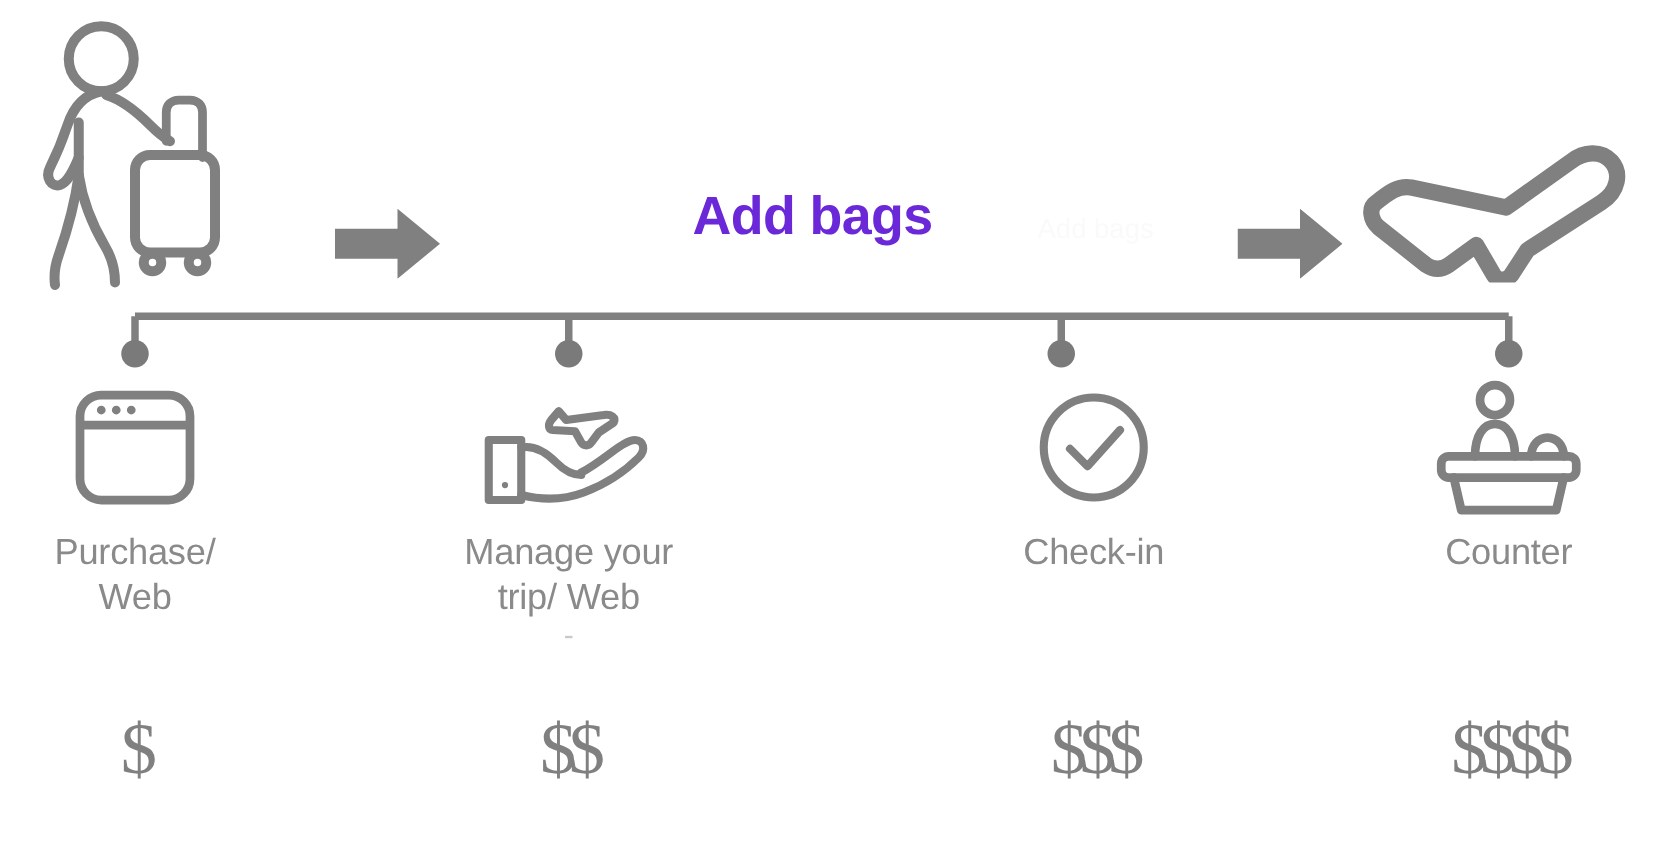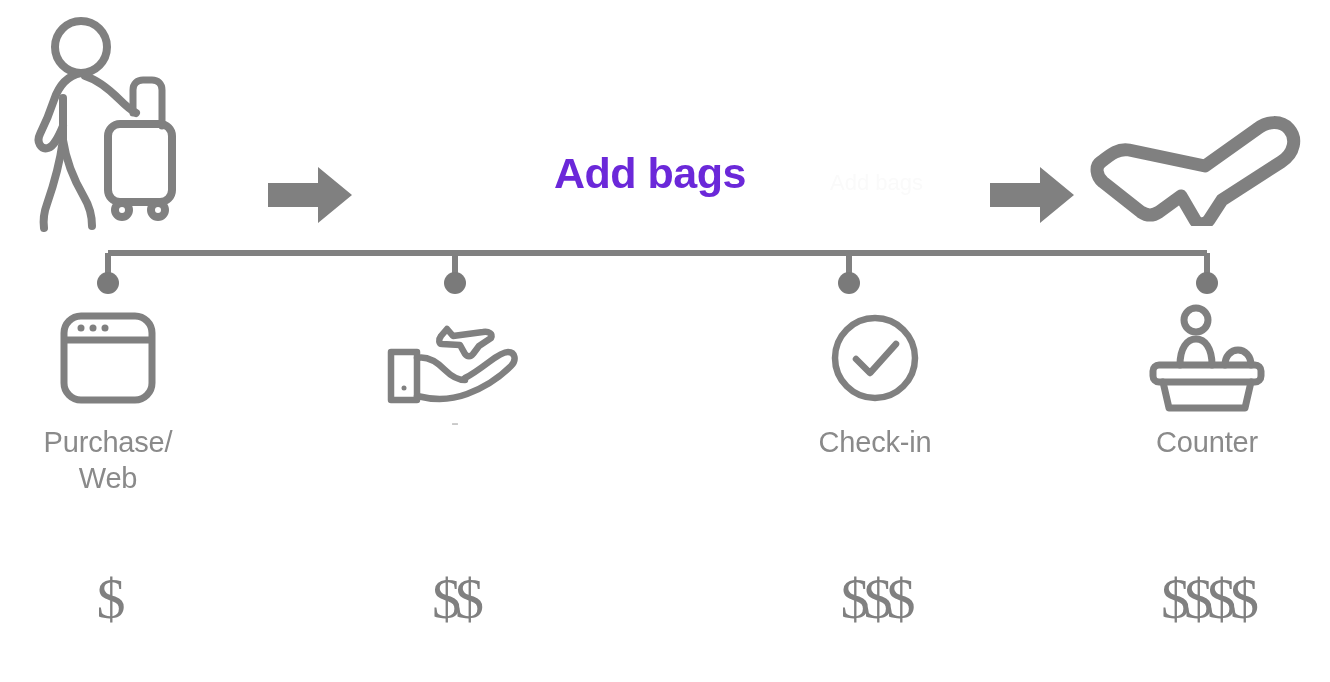--- a/index.html
+++ b/index.html
@@ -225,20 +225,22 @@
                  C86 49 82 49 80 46 L75 37 L57 36 C54 36 53 32 56 28 Z"></path>
 
         <rect x="6" y="44" width="26" height="48"></rect>
         <circle cx="19" cy="80" r="2.5" fill="#808080" stroke="none"></circle>
 
         <path d="M32 50 C 42 48 52 54 60 62 C 66 68 72 72 80 72"></path>
         <path d="M32 88 C 48 92 66 92 82 86 C 98 80 114 70 126 58 C 132 52 130 44 123 44
                  C 118 44 112 48 104 54 C 96 60 88 66 80 70"></path>
       </svg>
     </div>
+    <div class="col-label">Manage your
+trip/ Web</div>
     <div class="col-sublabel">-</div>
   </div>
   <div class="col-cost c1">$$</div>
 
   <div class="col c2">
     <div class="col-icon">
       <svg viewBox="0 0 92 92" width="92" height="92" fill="none" stroke="#808080" stroke-width="6.5" stroke-linecap="round" stroke-linejoin="round">
         <circle cx="46" cy="46" r="40"></circle>
         <path d="M27 47 L41 61 L67 32"></path>
       </svg>

